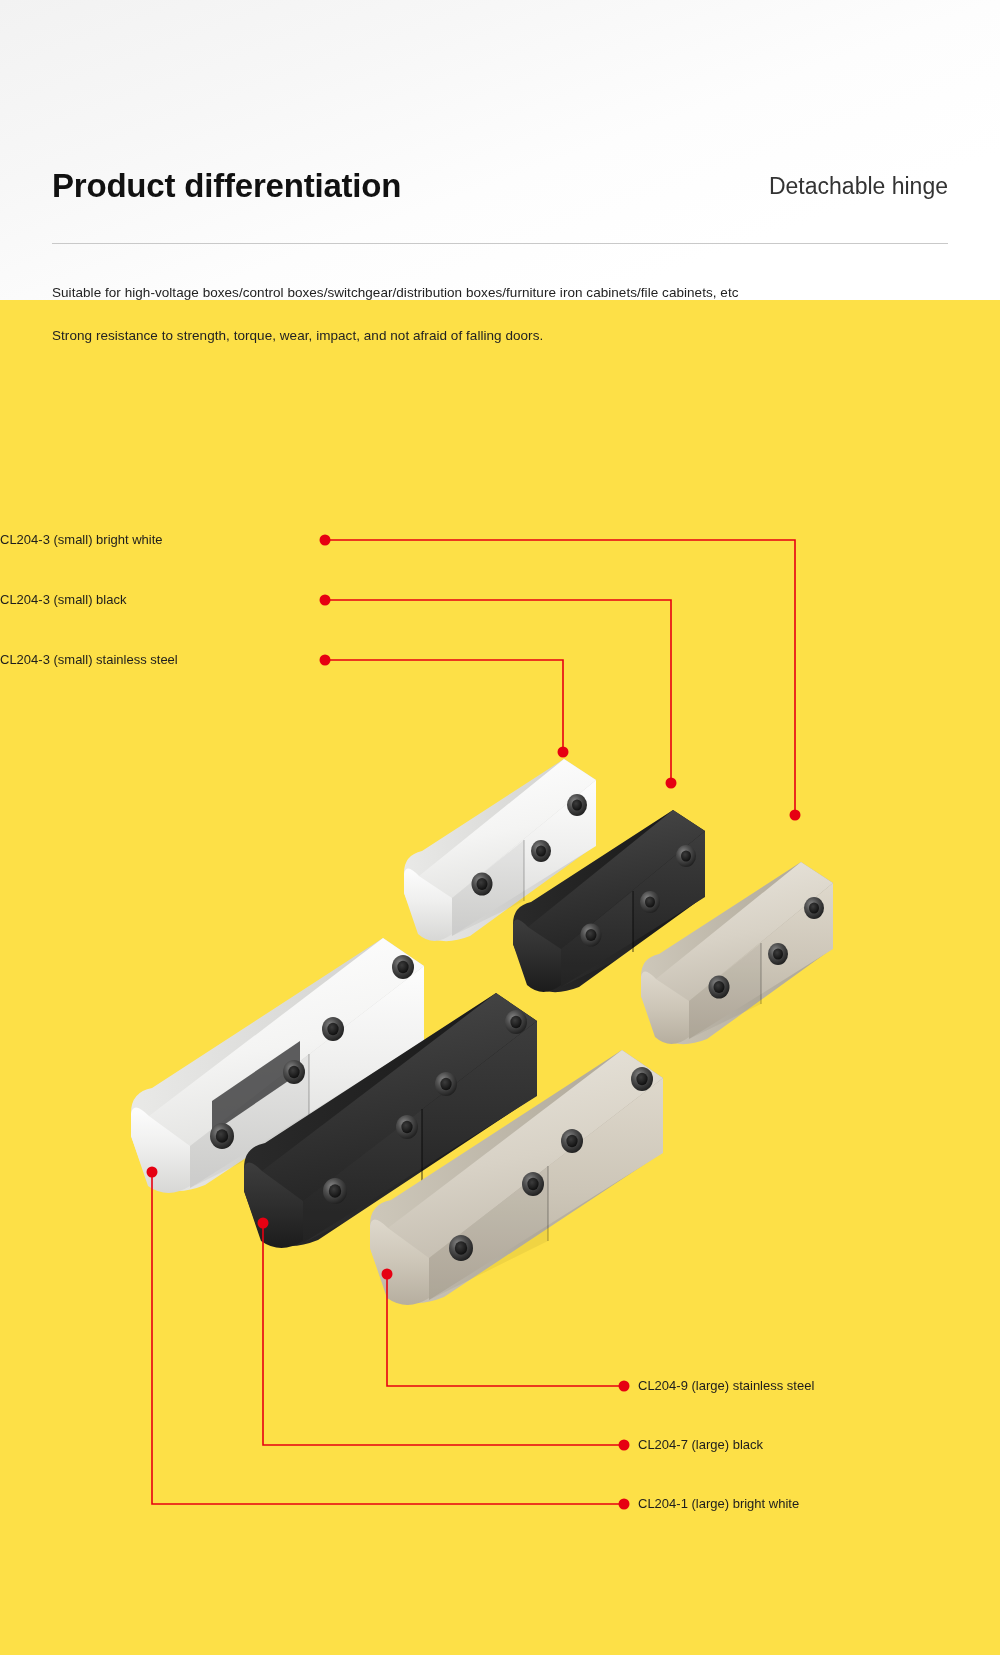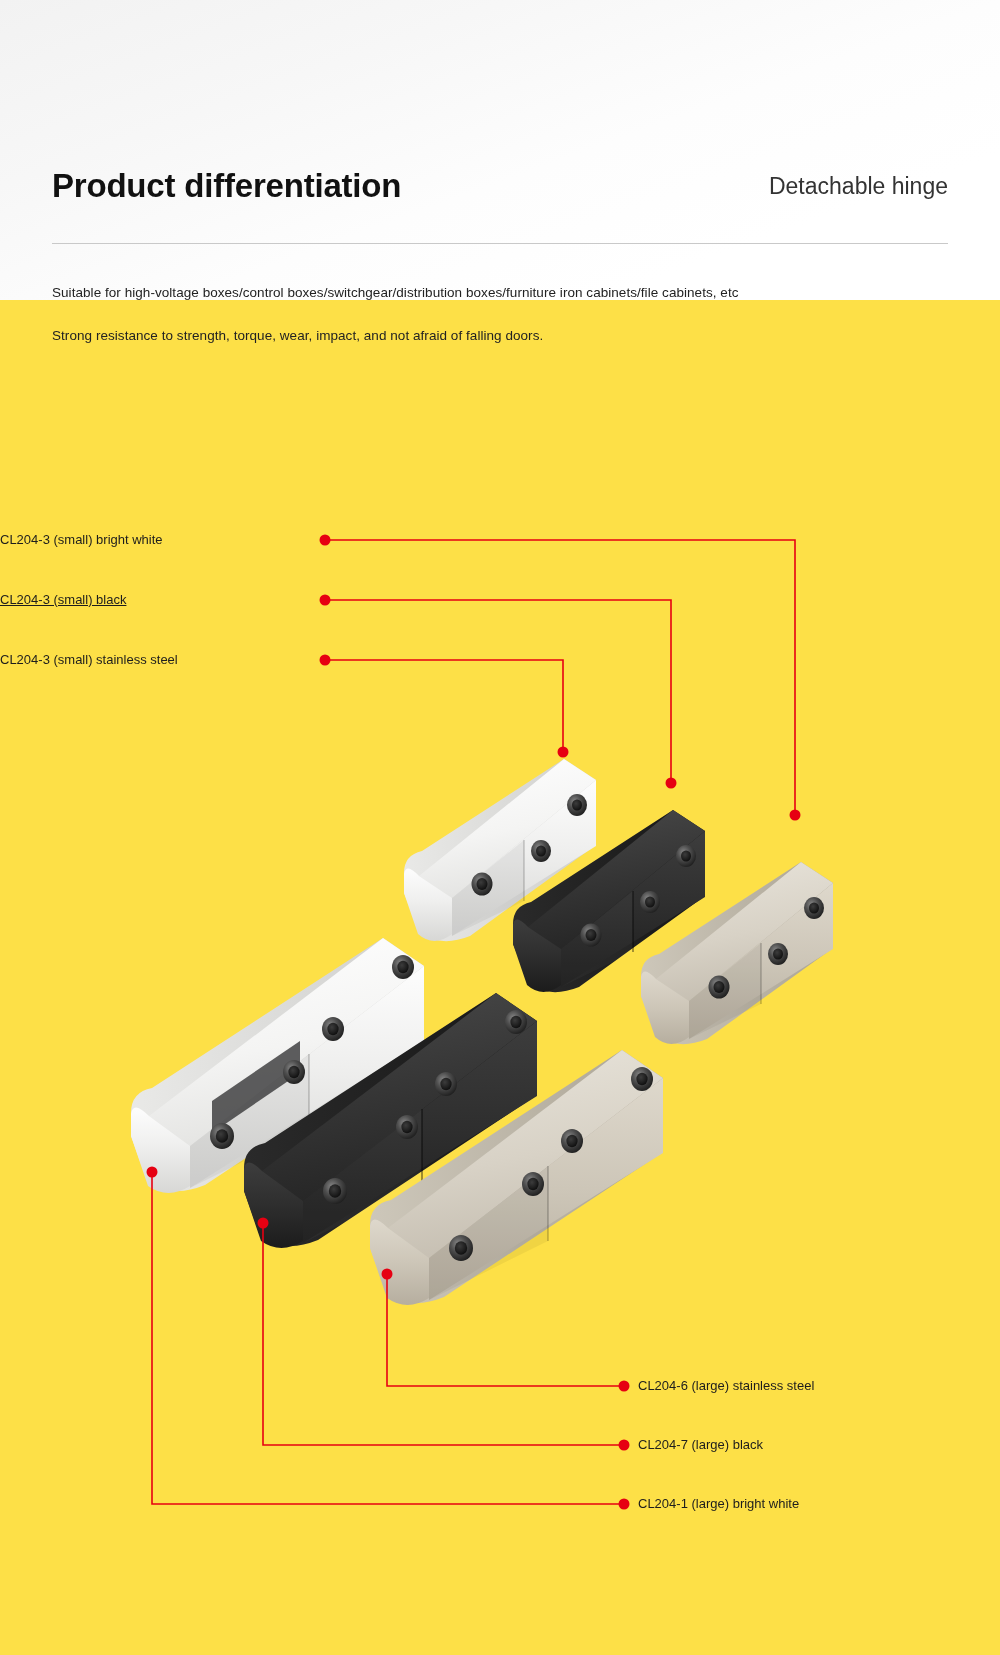--- a/index.html
+++ b/index.html
@@ -296,20 +296,20 @@
     <circle cx="387" cy="1274" r="5.5" fill="#e60012"></circle>
     <circle cx="263" cy="1223" r="5.5" fill="#e60012"></circle>
     <circle cx="152" cy="1172" r="5.5" fill="#e60012"></circle>
 
     <circle cx="624" cy="1386" r="5.5" fill="#e60012"></circle>
     <circle cx="624" cy="1445" r="5.5" fill="#e60012"></circle>
     <circle cx="624" cy="1504" r="5.5" fill="#e60012"></circle>
   </svg>
 
   <div class="callout-label lbl-left" style="left:0; top:532px; width:302px;">CL204-3 (small) bright white</div>
-  <div class="callout-label lbl-left" style="left:0; top:592px; width:302px;text-decoration:underline;">CL204-3 (small) black</div>
+  <div class="callout-label lbl-left" style="left:0; top:592px; width:302px;">CL204-3 (small) black</div>
   <div class="callout-label lbl-left" style="left:0; top:652px; width:302px;">CL204-3 (small) stainless steel</div>
 
-  <div class="callout-label" style="left:638px; top:1378px;">CL204-6 (large) stainless steel</div>
+  <div class="callout-label" style="left:638px; top:1378px;">CL204-9 (large) stainless steel</div>
   <div class="callout-label" style="left:638px; top:1437px;">CL204-7 (large) black</div>
   <div class="callout-label" style="left:638px; top:1496px;">CL204-1 (large) bright white</div>
 
 </div>
 
 </body></html>

